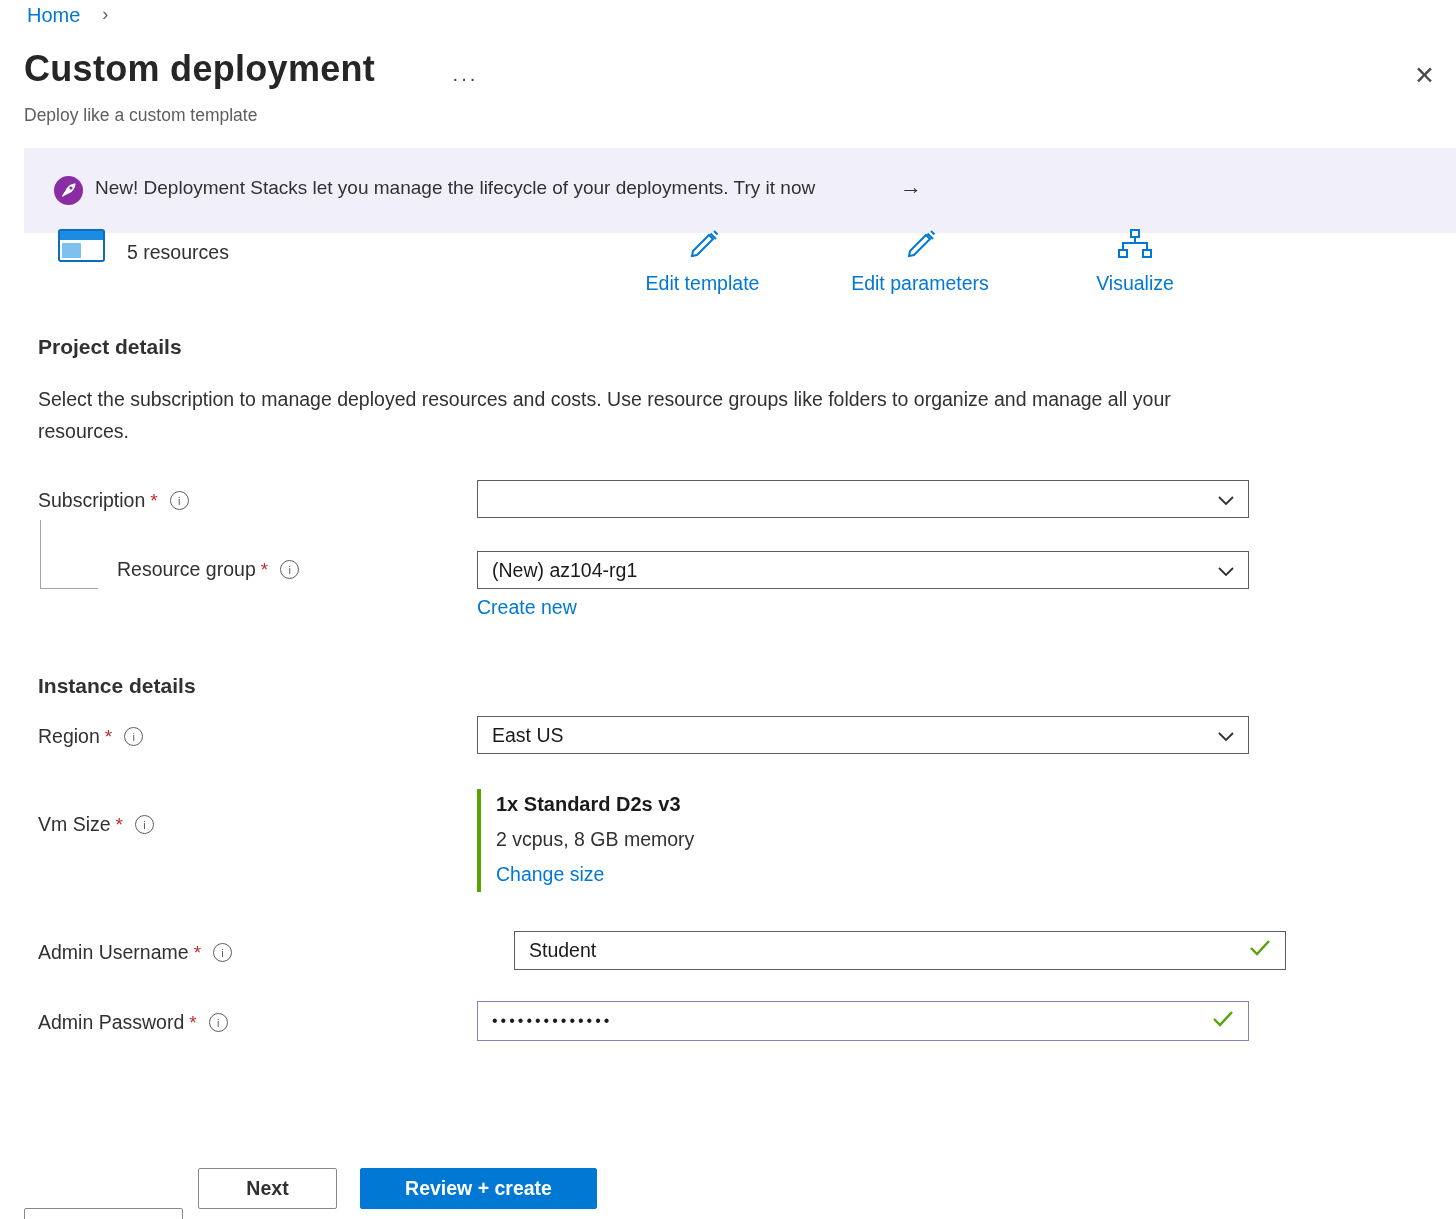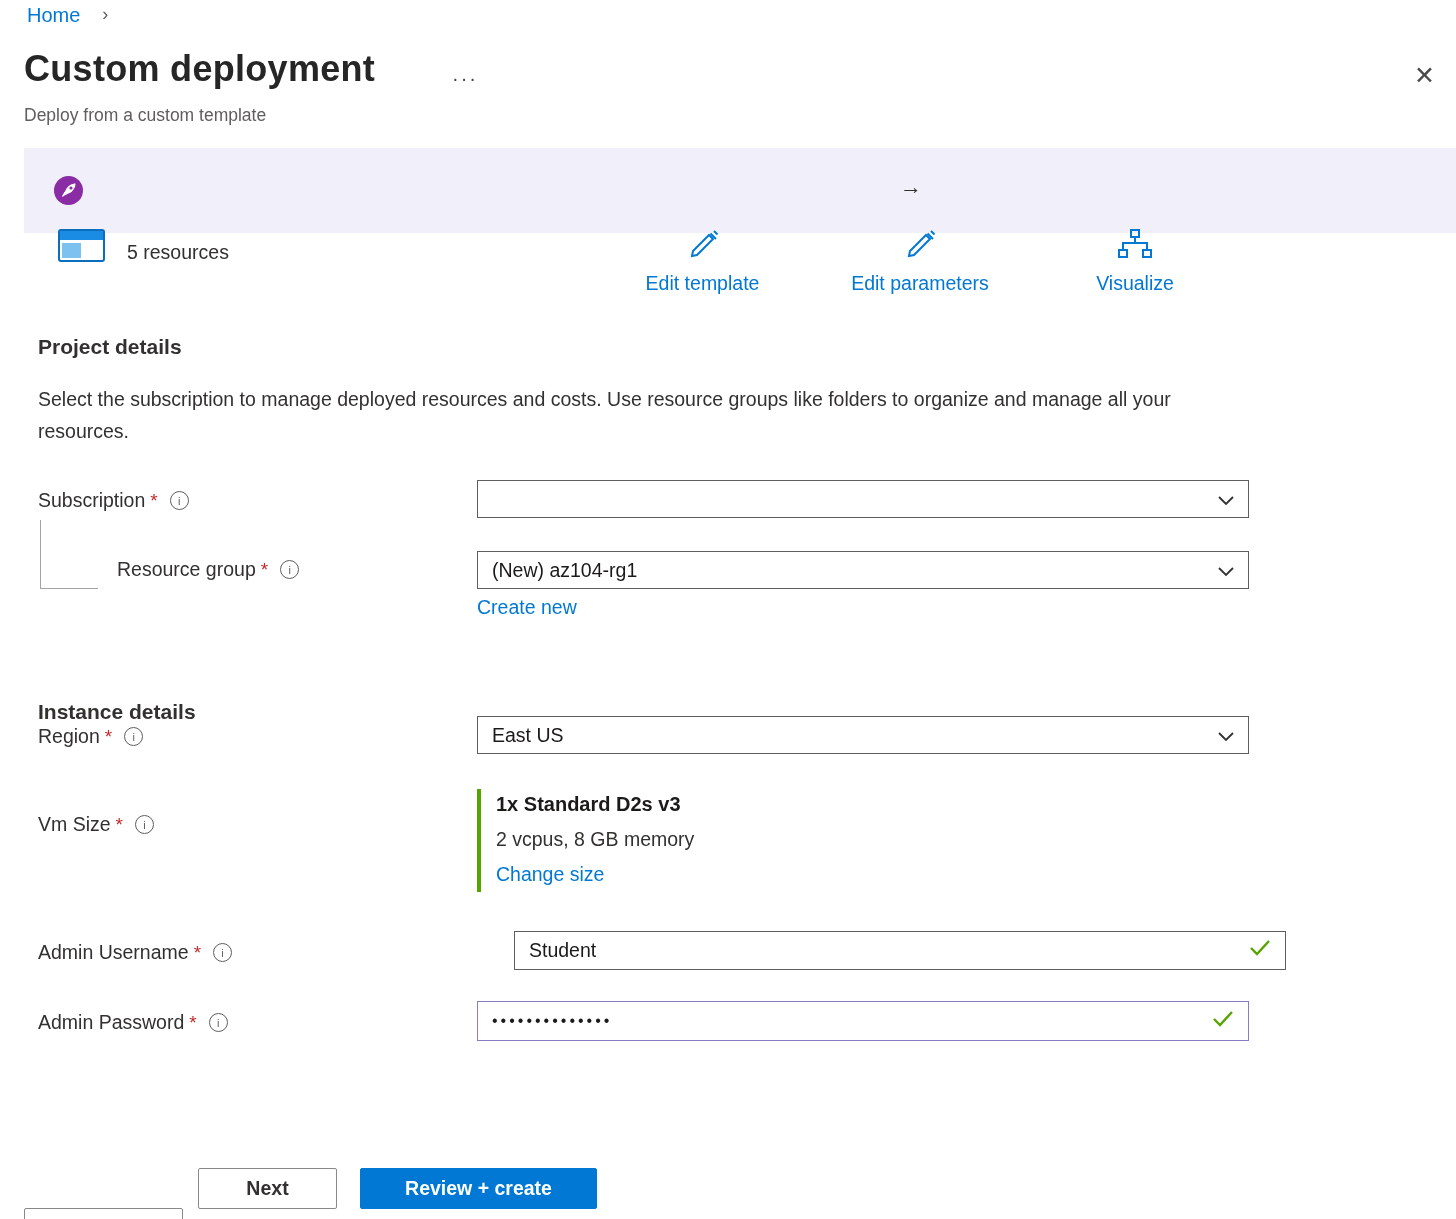--- a/index.html
+++ b/index.html
@@ -58,31 +58,32 @@
 <body>
 
 <div class="abs" style="left:27px;top:4px;display:flex;align-items:flex-start;gap:22px;">
   <span class="link" style="font-size:20px;">Home</span>
   <span style="font-size:18px;color:#605e5c;">›</span>
 </div>
 
 <div class="abs title" style="left:24px;top:48px;">Custom deployment</div>
 <div class="abs more" style="left:452px;top:67px;">···</div>
 <div class="abs close-x" style="left:1414px;top:63px;">✕</div>
-<div class="abs" style="left:24px;top:105px;font-size:17.5px;color:#605e5c;">Deploy from a custom template</div>
+<div class="abs" style="left:24px;top:105px;font-size:17.5px;color:#605e5c;">Deploy like a custom template</div>
 
 <div class="banner">
   <span class="abs" style="left:30px;top:28px;">
     <svg width="29" height="29" viewBox="0 0 29 29">
       <circle cx="14.5" cy="14.5" r="14.5" fill="#8a2da5"></circle>
       <path d="M8.5 20.5 L12 13.5 C14 9.5 18 7.5 21.5 7.5 C21.5 11 19.5 15 15.5 17 L8.5 20.5 Z" fill="#ffffff"></path>
       <circle cx="17" cy="12" r="1.6" fill="#8a2da5"></circle>
       <path d="M8.5 20.5 L11.2 16.2" stroke="#ffffff" stroke-width="1.4"></path>
     </svg>
   </span>
+  <span class="abs" style="left:71px;top:29px;font-size:19px;color:#323130;">New! Deployment Stacks let you manage the lifecycle of your deployments. Try it now</span>
   <span class="abs" style="left:876px;top:26px;font-size:22px;color:#323130;">→</span>
 </div>
 
 <span class="abs" style="left:58px;top:229px;">
   <svg width="48" height="38" viewBox="0 0 48 38">
     <rect x="1" y="1" width="45" height="31" rx="2" fill="#ffffff" stroke="#0a6ebd" stroke-width="2"></rect>
     <rect x="2" y="2" width="43" height="9" fill="#1b8ce3"></rect>
     <rect x="4" y="14" width="19" height="15" fill="#7cc1f0"></rect>
   </svg>
 </span>
@@ -147,21 +148,21 @@
 <div class="select abs" style="left:477px;top:551px;">
   <span>(New) az104-rg1</span>
   <span>
     <svg width="16" height="10" viewBox="0 0 16 10">
         <path d="M1 1 L8 8 L15 1" fill="none" stroke="#323130" stroke-width="1.8"></path>
       </svg>
   </span>
 </div>
 <div class="abs link" style="left:477px;top:596px;font-size:19.5px;">Create new</div>
 
-<div class="abs section-heading" style="left:38px;top:700px;">Instance details</div>
+<div class="abs section-heading" style="left:38px;top:674px;">Instance details</div>
 
 <div class="abs label-row" style="left:38px;top:725px;">
   <span>Region</span>
   <span class="req">*</span>
   <span class="info">i</span>
 </div>
 <div class="select abs" style="left:477px;top:716px;">
   <span>East US</span>
   <span>
     <svg width="16" height="10" viewBox="0 0 16 10">

